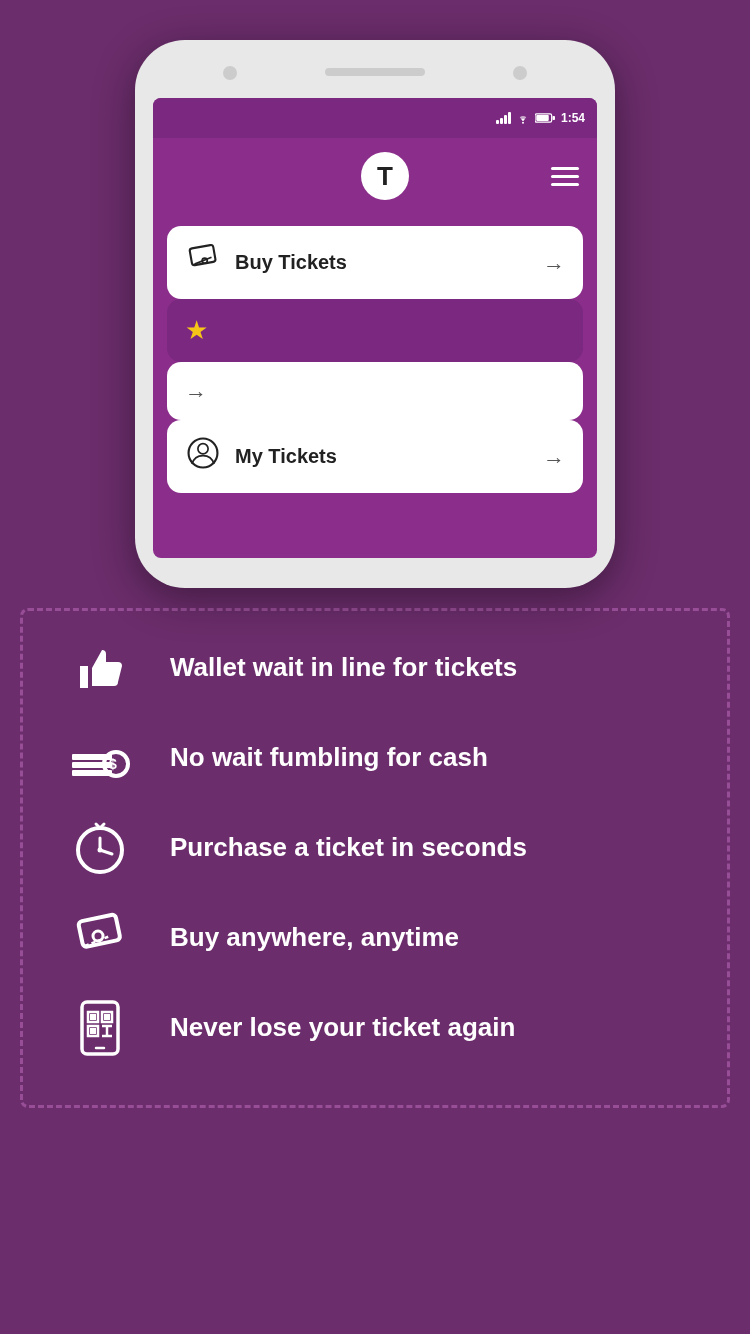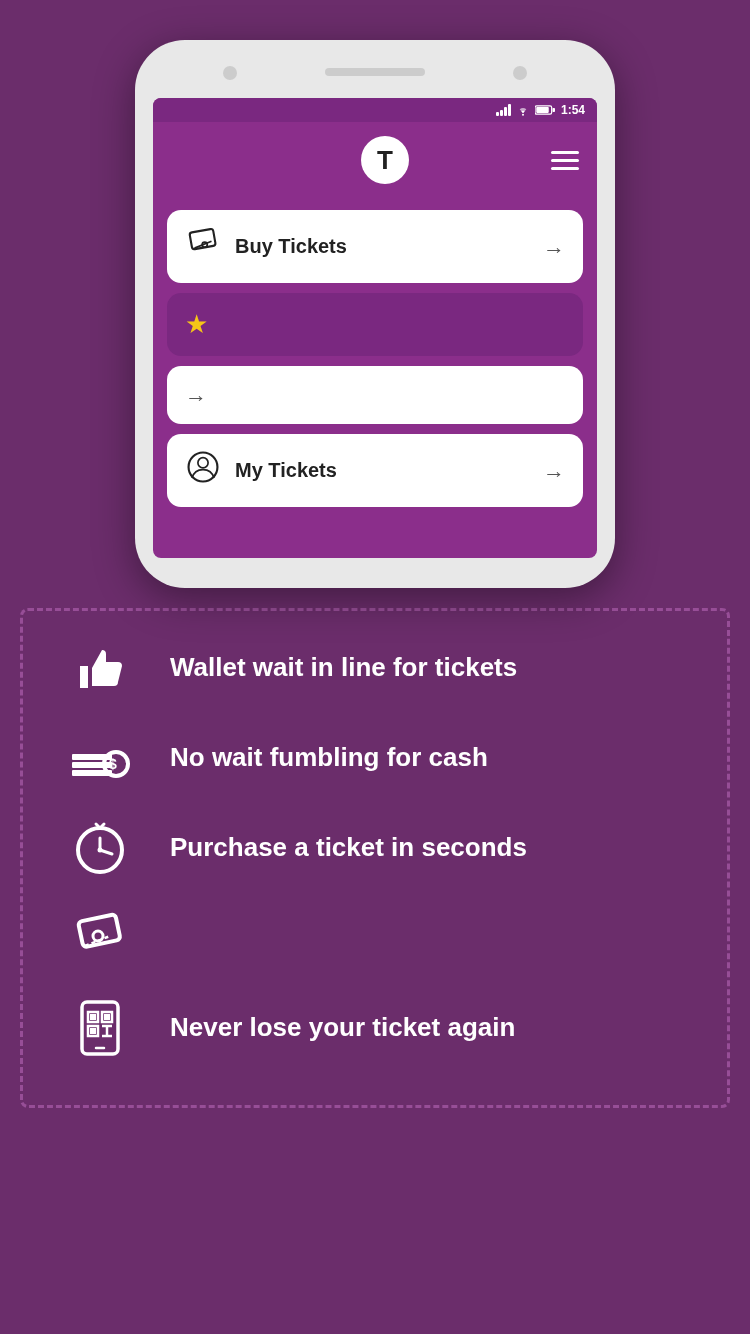--- a/index.html
+++ b/index.html
@@ -78,21 +78,21 @@
       min-height: 460px;
     }
 
     
     .status-bar {
       background: #7a2880;
       display: flex;
       justify-content: flex-end;
       align-items: center;
       padding: 4px 12px;
-      height: 24px;
+      height: 40px;
     }
 
     .status-bar-time {
       color: white;
       font-size: 12px;
       font-weight: bold;
     }
 
     .status-icons {
       display: flex;
@@ -149,21 +149,21 @@
       height: 3px;
       background: white;
       border-radius: 2px;
     }
 
     
     .menu-section {
       padding: 12px 14px;
       display: flex;
       flex-direction: column;
-      gap: 10px;
+      gap: 0;
     }
 
     .menu-card {
       background: white;
       border-radius: 14px;
       padding: 16px 18px;
       display: flex;
       align-items: center;
       justify-content: space-between;
       cursor: pointer;
@@ -393,20 +393,21 @@
   </div>
 
   <div class="feature-item">
     <div class="feature-icon">
       <svg viewBox="0 0 60 60" xmlns="http://www.w3.org/2000/svg">
         <rect x="8" y="14" width="38" height="26" rx="4" fill="none" stroke="white" stroke-width="4" transform="rotate(-12 8 14)"></rect>
         <line x1="15" y1="38" x2="40" y2="28" stroke="white" stroke-width="2.5" stroke-dasharray="4 3"></line>
         <circle cx="28" cy="28" r="5" fill="none" stroke="white" stroke-width="3"></circle>
       </svg>
     </div>
+    <span class="feature-text">Buy anywhere, anytime</span>
   </div>
 
   <div class="feature-item">
     <div class="feature-icon">
       <svg viewBox="0 0 60 60" xmlns="http://www.w3.org/2000/svg">
         <rect x="12" y="4" width="36" height="52" rx="5" fill="none" stroke="white" stroke-width="3.5"></rect>
         <rect x="18" y="14" width="10" height="10" fill="none" stroke="white" stroke-width="2.5"></rect>
         <rect x="32" y="14" width="10" height="10" fill="none" stroke="white" stroke-width="2.5"></rect>
         <rect x="18" y="28" width="10" height="10" fill="none" stroke="white" stroke-width="2.5"></rect>
         <rect x="20" y="16" width="6" height="6" fill="white"></rect>

